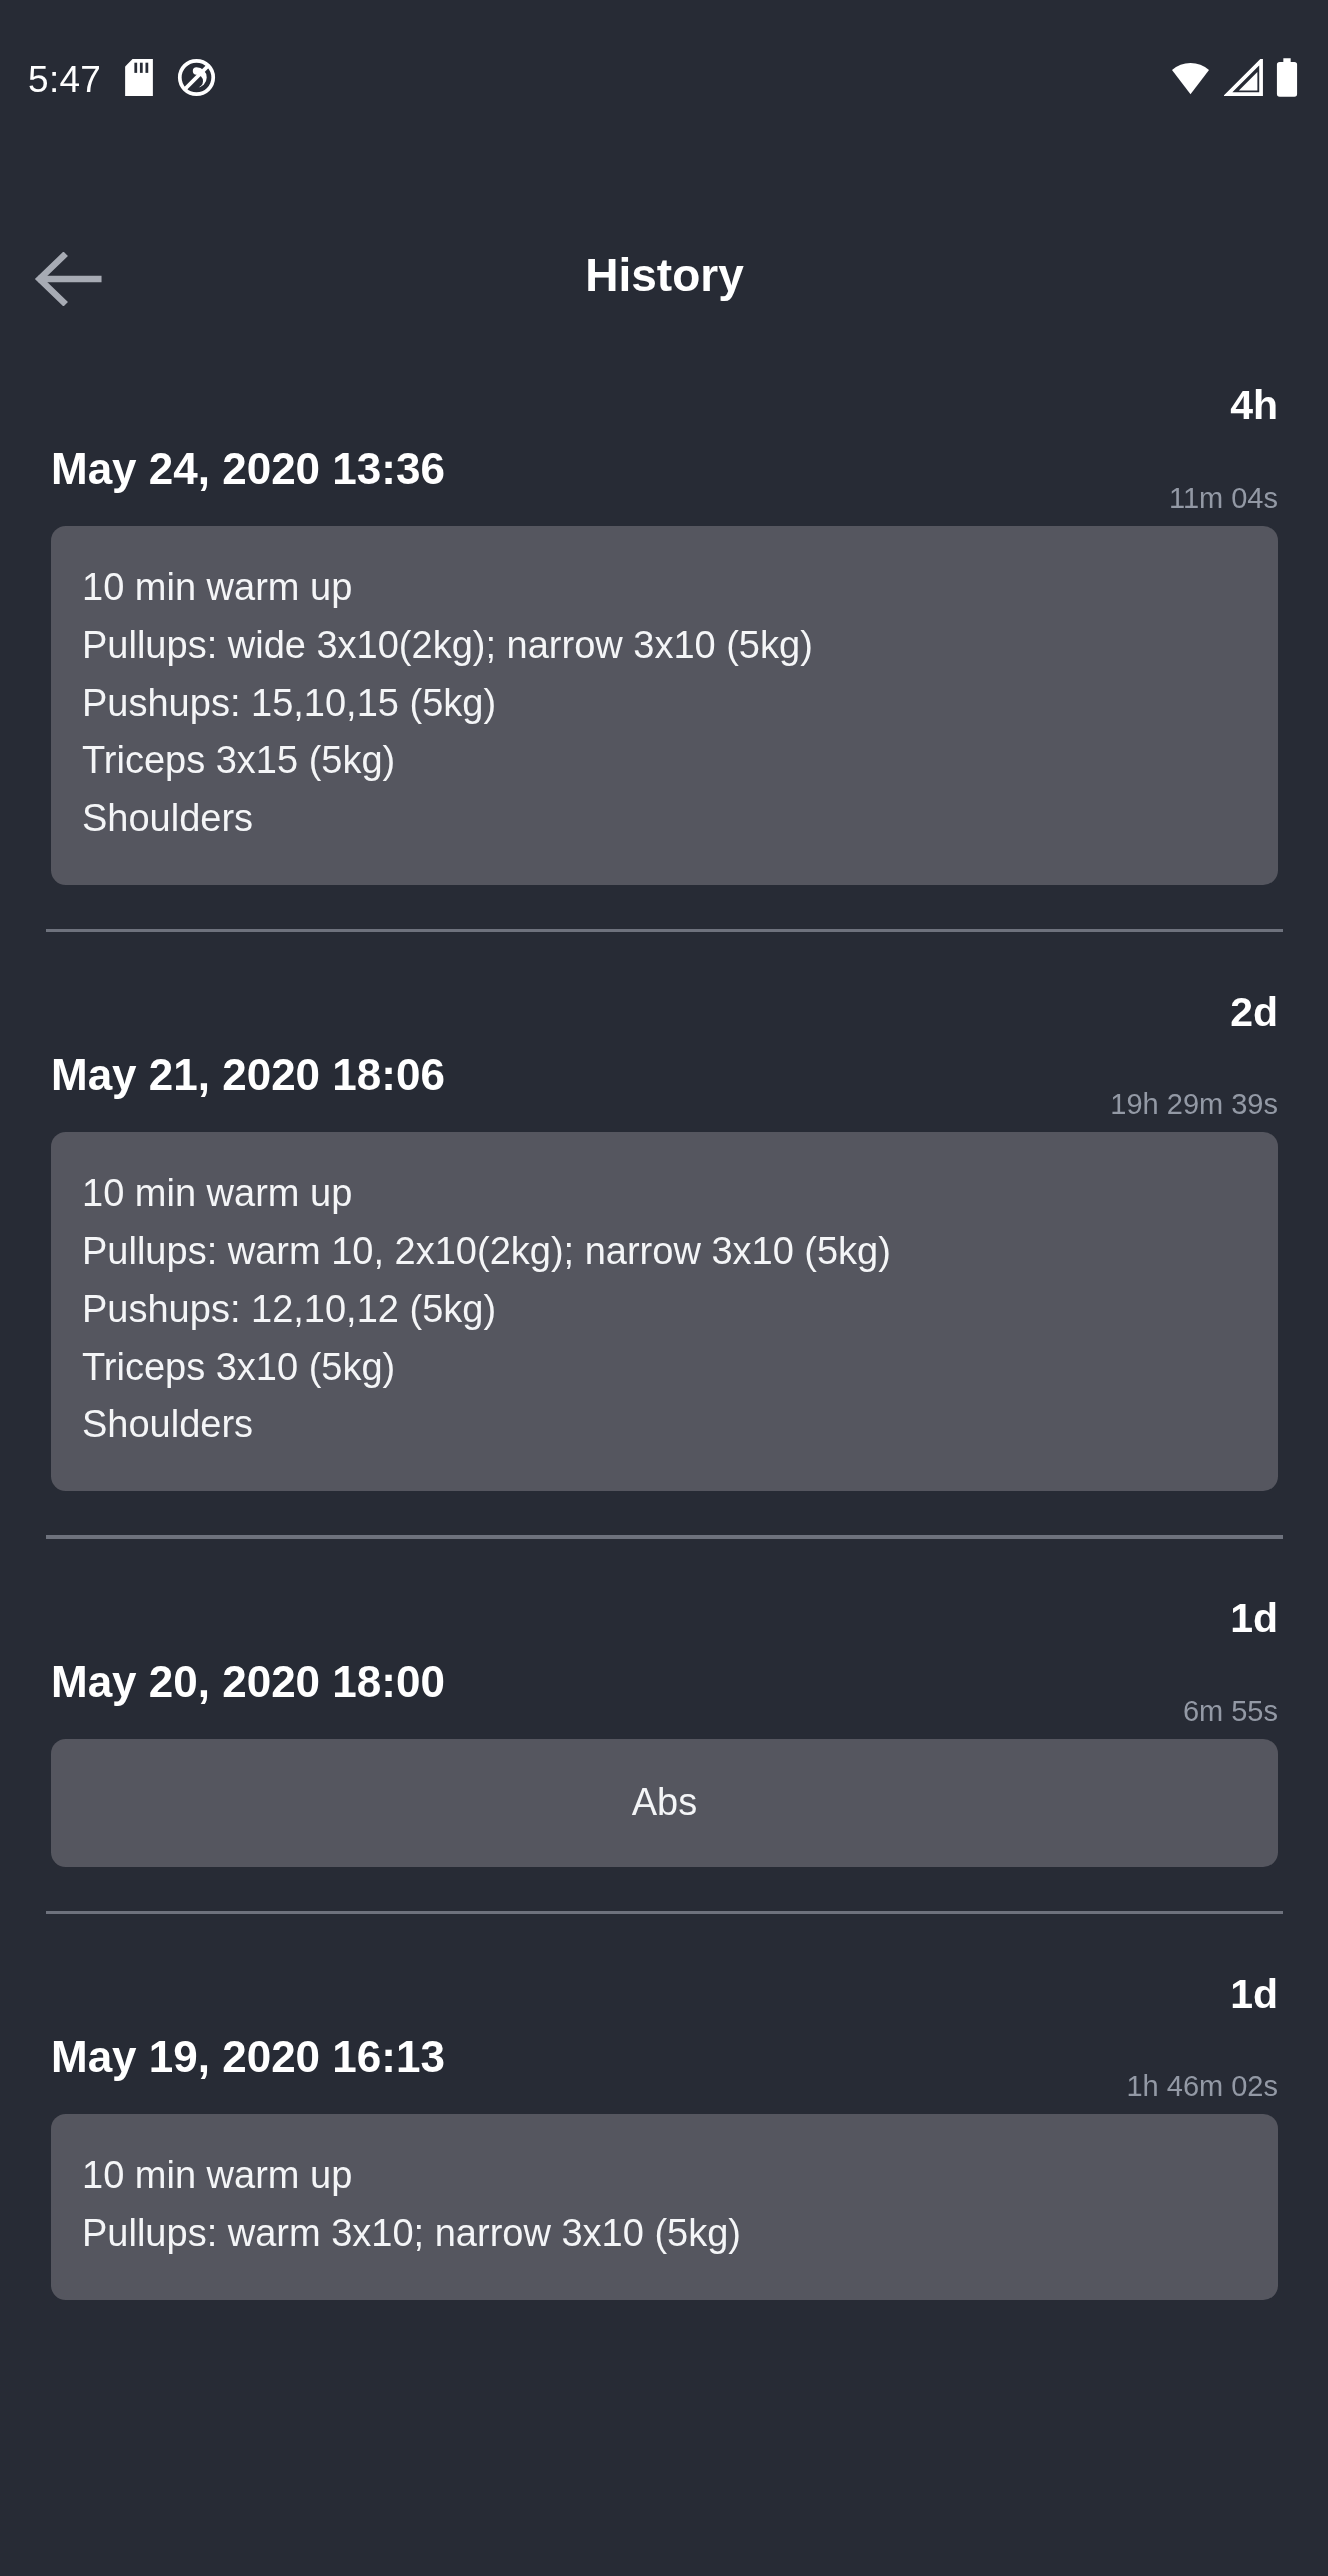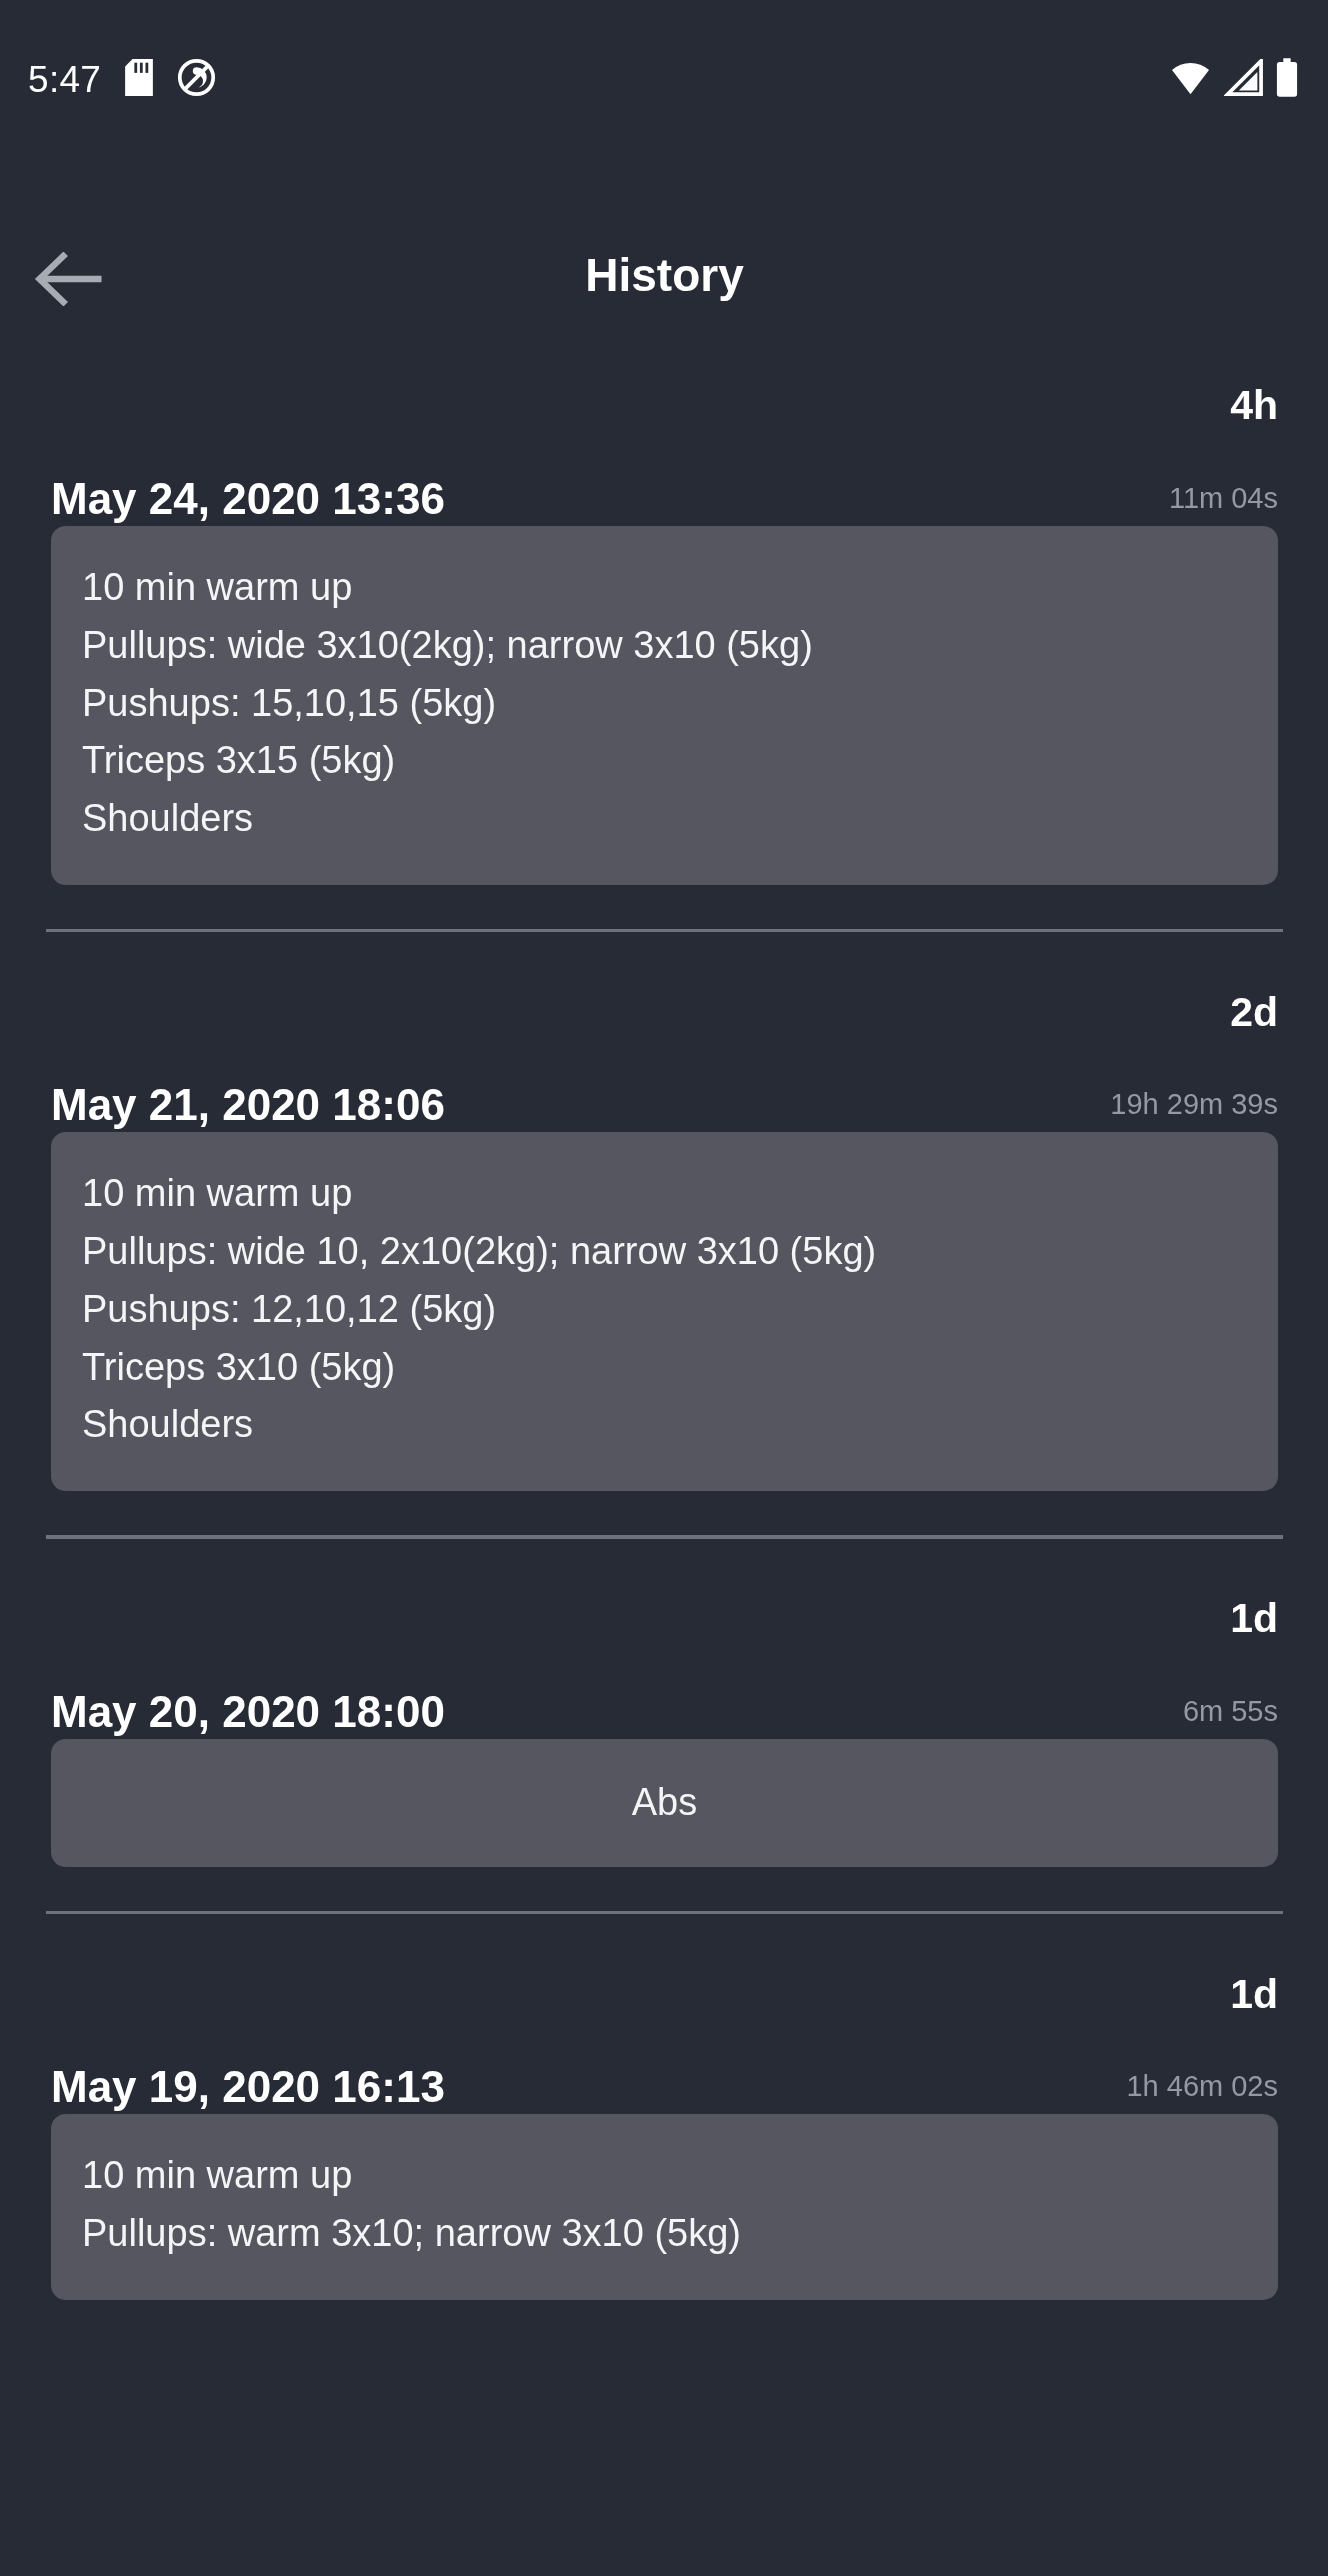--- a/index.html
+++ b/index.html
@@ -88,21 +88,21 @@
   .entry { position: relative; width: 1329px; }
 
   .entry-head {
     position: relative;
     height: 148px;
     padding: 0 51px 0 51px;
   }
   .entry-date {
     position: absolute;
     left: 51px;
-    bottom: 5px;
+    bottom: 35px;
     color: #ffffff;
     font-size: 44px;
     font-weight: bold;
     line-height: 1;
     white-space: nowrap;
   }
   .entry-ago {
     position: absolute;
     right: 51px;
     top: 7.4px;
@@ -218,21 +218,21 @@
         <div class="entry-spacer"></div>
       </div>
       <div class="entry">
         <div class="entry-head">
           <div class="entry-date">May 21, 2020 18:06</div>
           <div class="entry-ago">2d</div>
           <div class="entry-dur">19h 29m 39s</div>
         </div>
         <div class="card">
           <div class="card-line">10 min warm up</div>
-          <div class="card-line">Pullups: wide 10, 2x10(2kg); narrow 3x10 (5kg)</div>
+          <div class="card-line">Pullups: warm 10, 2x10(2kg); narrow 3x10 (5kg)</div>
           <div class="card-line">Pushups: 12,10,12 (5kg)</div>
           <div class="card-line">Triceps 3x10 (5kg)</div>
           <div class="card-line">Shoulders</div>
         </div>
         <div class="divider"></div>
         <div class="entry-spacer"></div>
       </div>
       <div class="entry">
         <div class="entry-head">
           <div class="entry-date">May 20, 2020 18:00</div>

